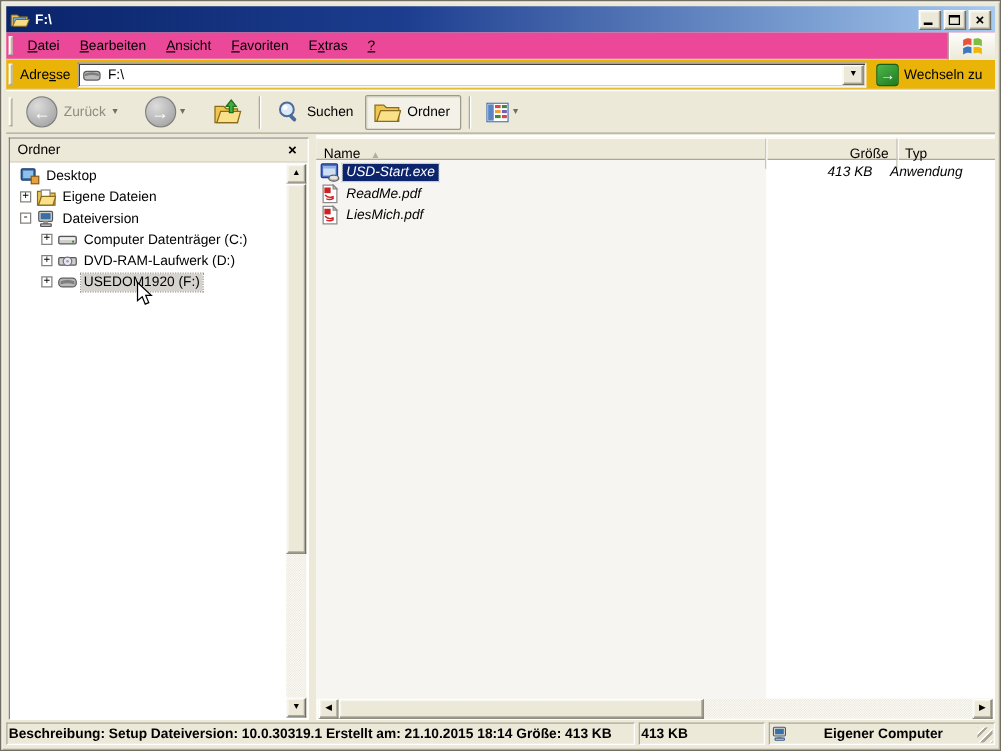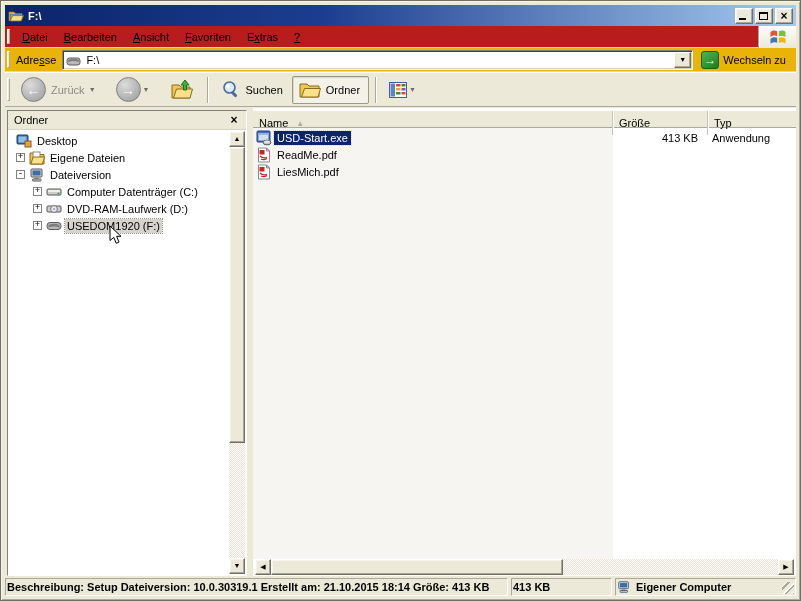--- a/index.html
+++ b/index.html
@@ -12,21 +12,21 @@
     display:flex;align-items:center;padding:0 3px;}
   .title-text{color:#fff;font-weight:bold;font-size:11px;margin-left:4px;flex:1;}
   .win-buttons{display:flex;gap:2px;}
   .winbtn{width:18px;height:16px;background:#ece9d8;border:1px solid;
     border-color:#fff #716f64 #716f64 #fff;box-shadow:inset -1px -1px 0 #aca899,inset 1px 1px 0 #f6f4ee;
     position:relative;padding:0;cursor:default;}
   .glyph-min{position:absolute;left:3px;bottom:3px;width:7px;height:2px;background:#000;}
   .glyph-max{position:absolute;left:3px;top:3px;width:9px;height:8px;border:1px solid #000;border-top-width:2px;}
   .glyph-close{position:absolute;left:0;top:0;right:0;bottom:0;font-size:12px;font-weight:bold;line-height:14px;text-align:center;color:#000;}
   
-  .menubar{position:absolute;left:4px;top:25px;right:4px;height:22px;background:#b91c1c;
+  .menubar{position:absolute;left:4px;top:25px;right:4px;height:22px;background:#ec4899;
     border-bottom:1px solid #d8d4c8;display:flex;align-items:center;}
   .grip{width:3px;height:70%;margin:0 4px 0 2px;border-left:1px solid #fff;border-top:1px solid #fff;
     border-right:1px solid #aca899;border-bottom:1px solid #aca899;background:#ece9d8;}
   .menu-item{font-size:11px;color:#000;padding:3px 8px;cursor:default;}
   .menu-item u{text-decoration:underline;}
   .menu-logo{margin-left:auto;width:38px;height:22px;display:flex;align-items:center;justify-content:center;
     border-left:1px solid #aca899;box-shadow:inset 1px 0 0 #fff;background:linear-gradient(180deg,#fdfdfb,#ece9d8);}
   .addressbar{position:absolute;left:4px;top:47px;right:4px;height:24px;background:#eab308;
     border-bottom:1px solid #d8d4c8;display:flex;align-items:center;}
   .addr-label{font-size:11px;margin:0 6px 0 2px;}
@@ -75,40 +75,40 @@
     font-size:7px;color:#000;text-align:center;line-height:14px;padding:0;}
   .sc-thumb{position:absolute;background:#ece9d8;border:1px solid;
     border-color:#fff #716f64 #716f64 #fff;box-shadow:inset -1px -1px 0 #aca899,inset 1px 1px 0 #f6f4ee;}
   .splitter{position:absolute;left:243px;top:0;width:5px;bottom:0;background:#ece9d8;}
   .filelist{position:absolute;left:248px;top:0;right:0;bottom:0;background:#fff;}
   .fl-header{position:absolute;left:0;top:2px;right:0;height:18px;background:#ece9d8;
     border-top:1px solid #fff;border-bottom:1px solid #aca899;display:flex;}
   .fl-h{font-size:11px;display:flex;align-items:center;padding:12px 6px;border-right:1px solid #c9c5b8;
     box-shadow:1px 0 0 #fff;height:100%;}
   .col-name{width:360px;}
-  .col-size{width:95px;justify-content:flex-start;}
+  .col-size{width:105px;justify-content:flex-end;}
   .col-type{flex:1;border-right:none;box-shadow:none;}
   .sort-arrow{font-size:8px;color:#b3ae9e;margin-left:8px;}
   .name-shade{position:absolute;left:0;top:20px;width:360px;bottom:17px;background:#f6f5f2;}
   .fl-rows{position:absolute;left:0;top:21px;right:0;}
-  .frow{height:17px;display:flex;align-items:center;font-size:11px;}
+  .frow{height:17px;display:flex;align-items:center;font-size:11px;font-style:italic;}
   .fcell-name{width:360px;display:flex;align-items:center;padding-left:3px;}
   .fcell-size{width:93px;text-align:right;padding-right:8px;}
   .fcell-type{flex:1;padding-left:6px;}
   .ficon{width:16px;height:16px;flex:none;margin-right:2px;}
   .fname{padding:1px 3px;}
   .fname.sel{background:#0b246b;color:#fff;outline:1px dotted #d8d8d8;}
   .fl-hscroll{position:absolute;left:2px;right:2px;bottom:1px;height:16px;}
   
   .statusbar{position:absolute;left:4px;bottom:4px;right:4px;height:20px;background:#ece9d8;display:flex;gap:3px;padding-top:2px;}
   .st-panel{border:1px solid;border-color:#aca899 #fff #fff #aca899;font-size:11px;
     display:flex;align-items:center;padding:0 1px;white-space:nowrap;overflow:hidden;font-weight:bold;}
   .st-1{width:503px;}
   .st-2{width:101px;}
-  .st-3{flex:1;position:relative;}
+  .st-3{flex:1;position:relative;gap:23px;}
   .st-icon{width:14px;height:14px;margin-right:5px;}
   .resize-grip{position:absolute;right:1px;bottom:1px;width:12px;height:12px;
     background:repeating-linear-gradient(135deg,transparent 0 3px,#fff 3px 4px,#aca899 4px 6px);}
   .cursor{position:absolute;left:108px;top:224px;z-index:50;pointer-events:none;}
 </style>
 </head>
 <body>
 
 <div class="window">
 

